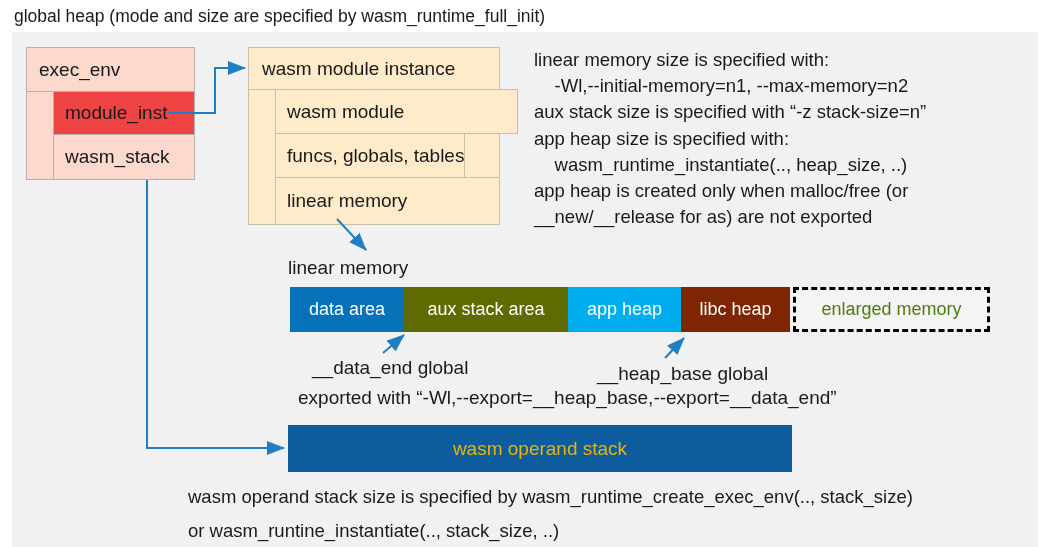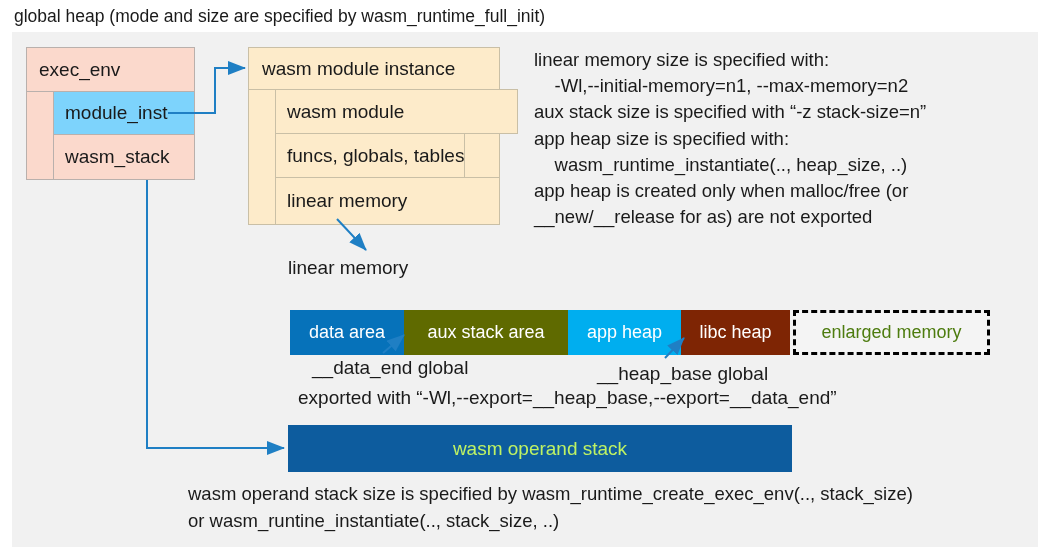--- a/index.html
+++ b/index.html
@@ -70,21 +70,21 @@
     width: 169px; height: 45px;
     border: 1px solid #b9b0ac;
     background: #fbd9cc;
     padding-left: 12px;
     text-align: center;
   }
   #module-inst-cell {
     left: 53px; top: 91px;
     width: 142px; height: 44px;
     border: 1px solid #b9b0ac;
-    background: #7dd3fc;
+    background: #ef4444;
     padding-left: 11px;
   }
   #wasm-stack-cell {
     left: 53px; top: 134px;
     width: 142px; height: 46px;
     border: 1px solid #b9b0ac;
     background: #fbd9cc;
     padding-left: 11px;
   }
 
@@ -145,21 +145,20 @@
     color: #1a1a1a;
     white-space: nowrap;
   }
   #memory-bar {
     position: absolute;
     left: 290px;
     top: 287px;
     height: 45px;
     display: flex;
     align-items: stretch;
-    margin-top: 23px;
   }
   .mem-seg {
     display: flex;
     align-items: center;
     justify-content: center;
     font-size: 18px;
     color: #ffffff;
     white-space: nowrap;
     box-sizing: border-box;
   }
@@ -192,29 +191,29 @@
 
   
   #operand-stack-box {
     position: absolute;
     left: 288px; top: 425px;
     width: 504px; height: 47px;
     background: #0d5c9e;
     display: flex;
     align-items: center;
     justify-content: center;
-    color: #bef264;
+    color: #eab308;
     font-size: 19px;
     white-space: nowrap;
   }
   #operand-stack-note {
     position: absolute;
     left: 188px; top: 480px;
     font-size: 18.5px;
-    line-height: 27px;
+    line-height: 34px;
     white-space: pre;
   }
 
   
   #connectors {
     position: absolute;
     left: 0; top: 0;
     width: 1054px; height: 547px;
     pointer-events: none;
   }

